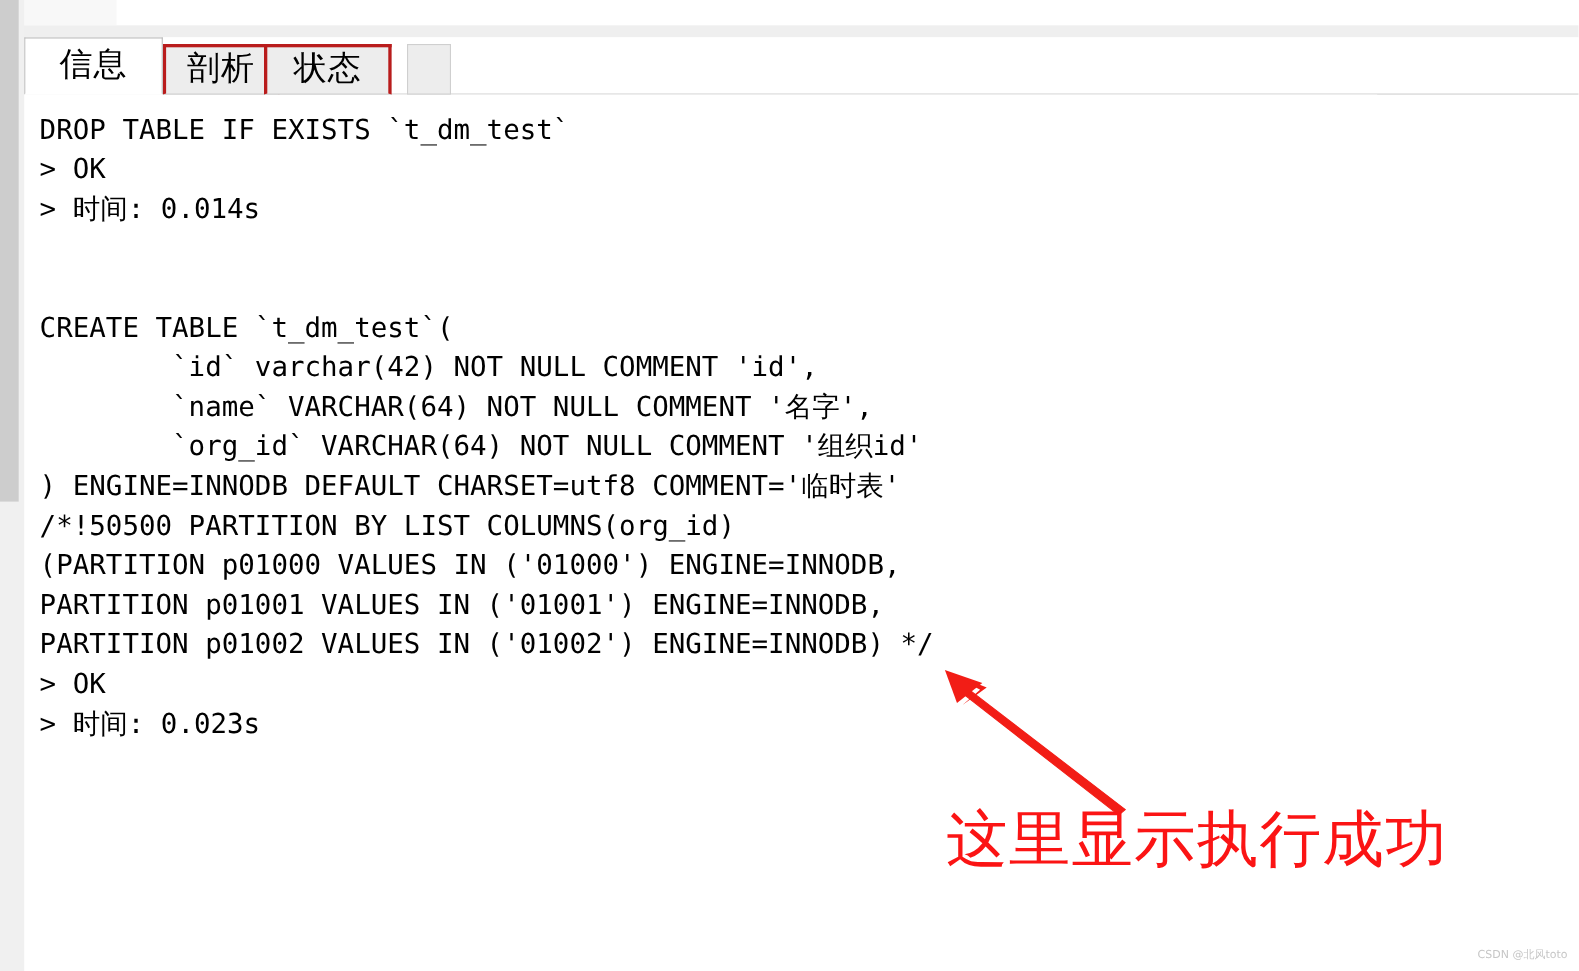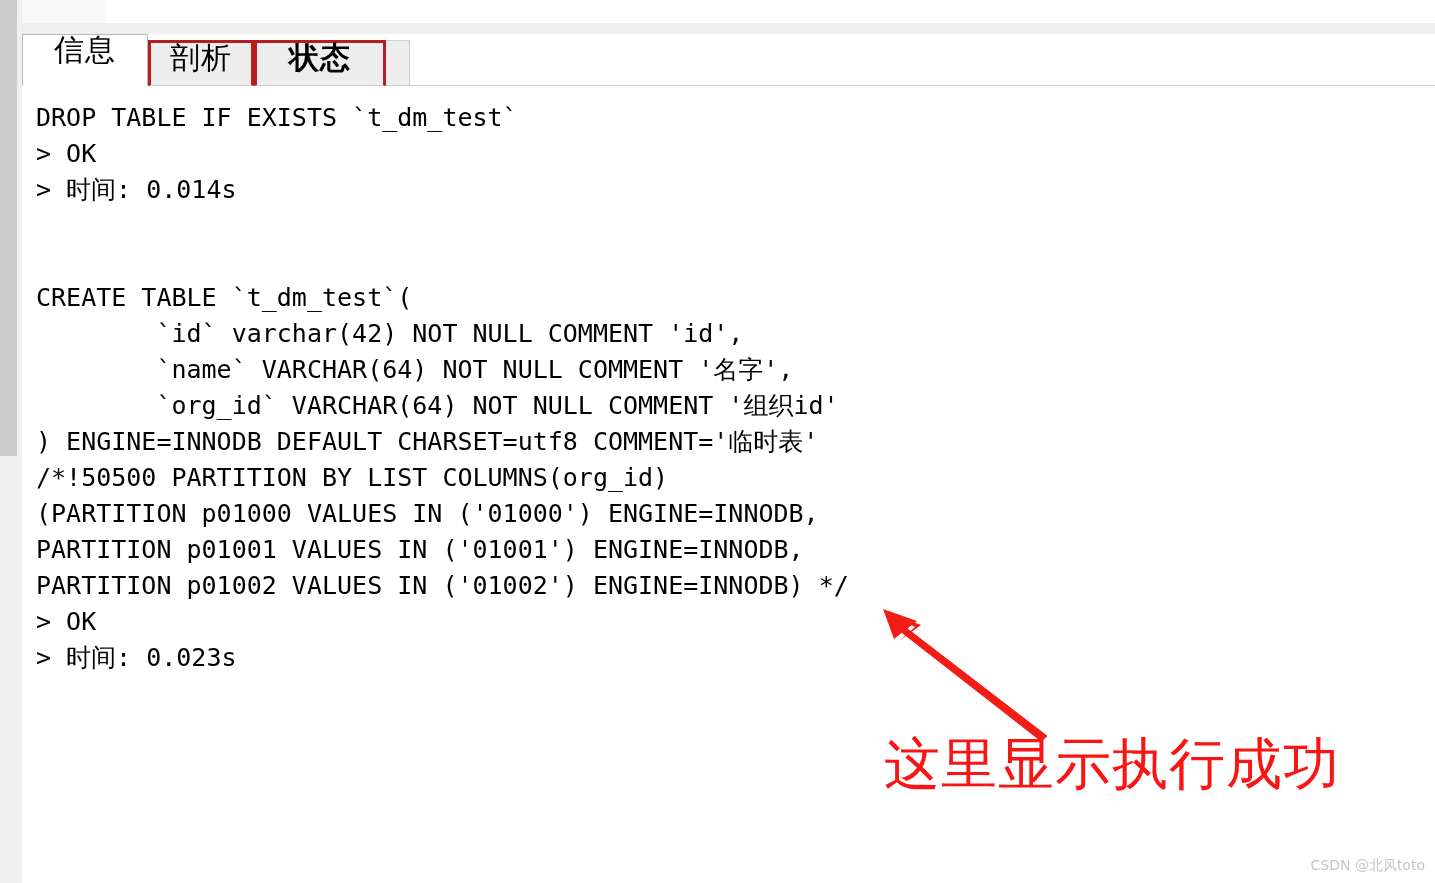--- a/index.html
+++ b/index.html
@@ -70,42 +70,42 @@
   .tab {
     position: absolute;
     box-sizing: border-box;
     font-size: 30px;
     line-height: 1;
     color: #000000;
     text-align: center;
     font-family: "DejaVu Sans", "Liberation Sans", sans-serif;
     letter-spacing: 1px;
     display: flex;
-    align-items: flex-start;
+    align-items: center;
     justify-content: center;
     padding-bottom: 2px;
   }
   .tab.active {
     left: 0px; top: 0px;
     width: 126px; height: 52px;
     background: #ffffff;
     border: 1px solid #b9b9b9;
     border-bottom: 1px solid #ffffff;
     z-index: 3;
   }
   .tab.inactive {
     top: 6px;
     height: 46px;
     background: #ededed;
     border: 3px solid #b91c1c;
     border-bottom: 1px solid #cfcfcf;
     z-index: 2;
   }
   .tab.t2 { left: 126px; width: 106px; }
-  .tab.t3 { left: 232px; width: 132px; font-weight: bold; }
+  .tab.t3 { left: 218px; width: 116px; }
   .tab-filler {
     position: absolute;
     left: 348px; top: 6px;
     width: 40px; height: 46px;
     background: #ededed;
     border: 1px solid #cfcfcf;
     border-bottom: 1px solid #cfcfcf;
     box-sizing: border-box;
     z-index: 1;
   }
@@ -129,21 +129,20 @@
     white-space: pre;
     letter-spacing: 0px;
   }
 
   
   .annotation-layer {
     position: absolute;
     inset: 0;
     pointer-events: none;
     z-index: 8;
-    margin-left: 24px;
   }
   .annotation-arrow {
     position: absolute;
     left: 845px; top: 605px;
     width: 195px; height: 145px;
   }
   .annotation-text {
     position: absolute;
     left: 860px; top: 731px;
     font-family: "DejaVu Sans", "Liberation Sans", sans-serif;
@@ -152,21 +151,21 @@
     color: #fb1414;
     white-space: nowrap;
     letter-spacing: 1px;
   }
 
   
   .watermark {
     position: absolute;
     right: 10px; bottom: 8px;
     font-family: "DejaVu Sans", "Liberation Sans", sans-serif;
-    font-size: 14px;
+    font-size: 10px;
     color: #c6c6c6;
     white-space: nowrap;
     z-index: 9;
   }
 </style>
 </head>
 <body>
 
 <div id="app-root">
 

